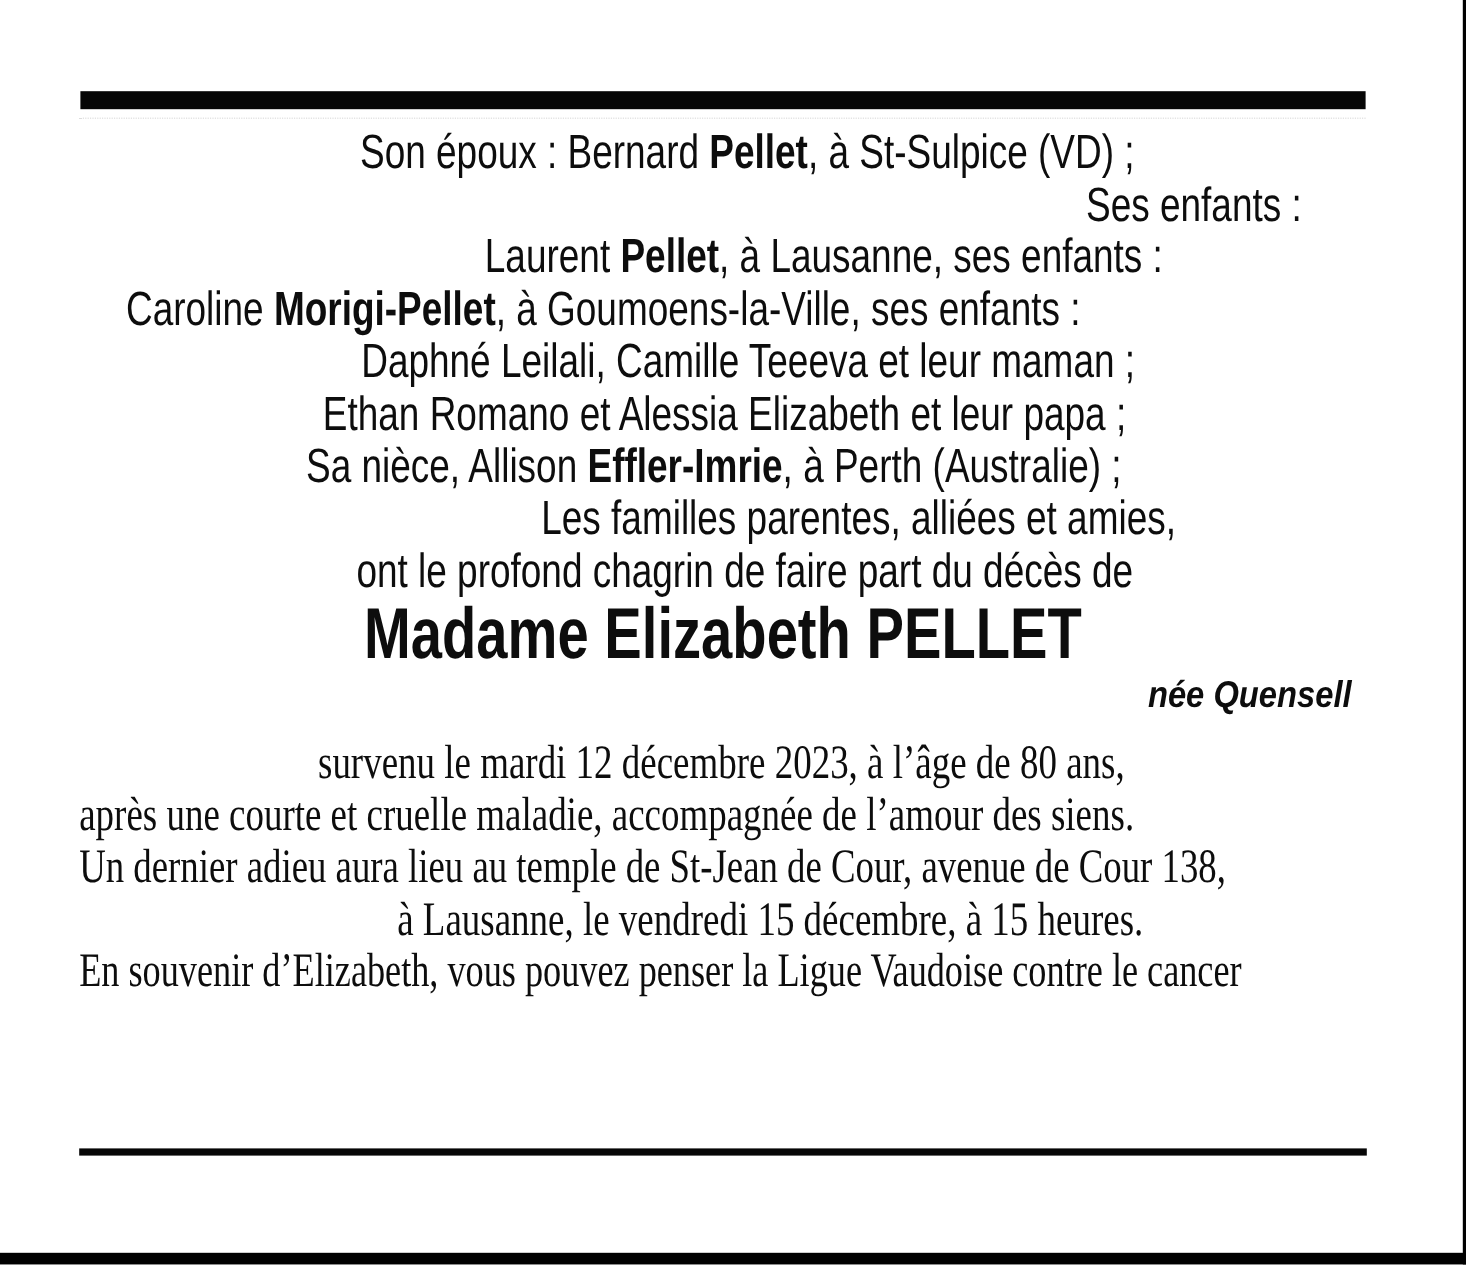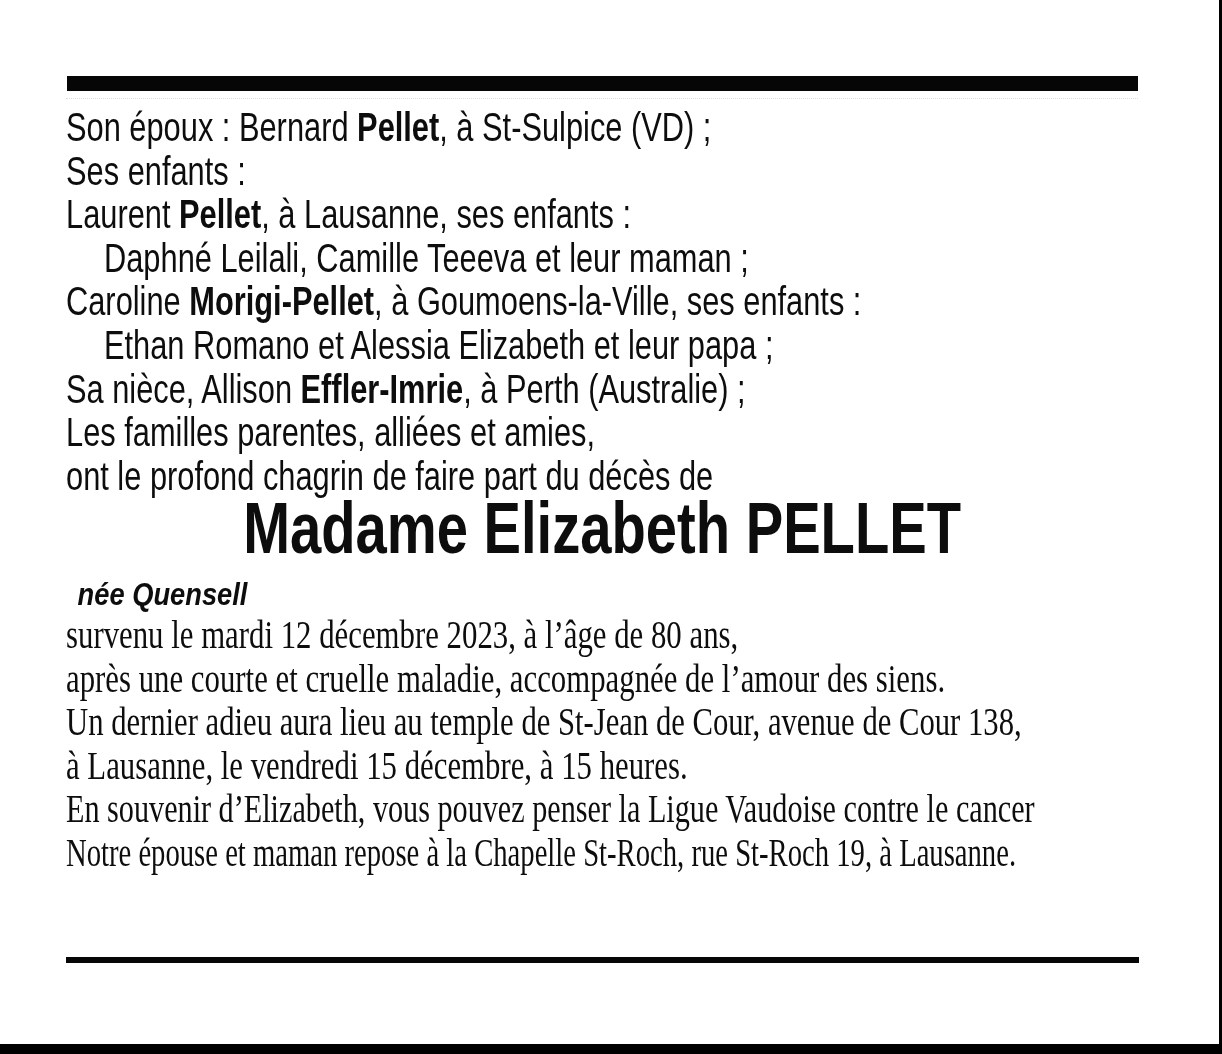--- a/index.html
+++ b/index.html
@@ -55,50 +55,50 @@
     position: absolute;
     left: 0; top: 613px;
     width: 100%;
     font-family: Liberation Serif, serif;
   }
   .line {
     height: 43.6px;
     line-height: 43.6px;
     font-size: 40px;
     white-space: nowrap;
+    text-align: right;
   }
   .line.indent {
     padding-left: 38px;
   }
   .fit {
     display: inline-block;
     white-space: nowrap;
   }
   .b { font-weight: bold; }
   .title {
     position: absolute;
     left: 0; top: 488px;
     width: 100%;
     text-align: center;
-    font-size: 72px;
+    font-size: 60px;
     line-height: 80px;
     font-weight: bold;
     white-space: nowrap;
   }
   .subtitle {
     position: absolute;
     left: 0; top: 562px;
     width: 100%;
-    text-align: left;
+    text-align: right;
     font-size: 31px;
     line-height: 34px;
     font-weight: bold;
     font-style: italic;
     white-space: nowrap;
-    margin-top: 16px;
   }
   .bottom-rule {
     position: absolute;
     left: 0; top: 957px;
     width: 1073px; height: 6px;
     background: #060606;
   }
 </style>
 </head>
 <body>
@@ -109,41 +109,40 @@
   <div class="page-bottom-border"></div>
 
   <div class="notice">
     <div class="top-rule"></div>
     <div class="hairline"></div>
 
     <div class="family">
         <div class="line"><span class="fit" style="transform-origin: left center; transform: scaleX(0.77);"><span>Son époux : Bernard </span><span class="b">Pellet</span><span>, à St-Sulpice (VD) ;</span></span></div>
         <div class="line"><span class="fit" style="transform-origin: left center; transform: scaleX(0.77);"><span>Ses enfants :</span></span></div>
         <div class="line"><span class="fit" style="transform-origin: left center; transform: scaleX(0.77);"><span>Laurent </span><span class="b">Pellet</span><span>, à Lausanne, ses enfants :</span></span></div>
+        <div class="line"><span class="fit" style="transform-origin: left center; transform: scaleX(0.77);"><span>Caroline </span><span class="b">Morigi-Pellet</span><span>, à Goumoens-la-Ville, ses enfants :</span></span></div>
         <div class="line indent"><span class="fit" style="transform-origin: left center; transform: scaleX(0.77);"><span>Daphné Leilali, Camille Teeeva et leur maman ;</span></span></div>
-        <div class="line"><span class="fit" style="transform-origin: left center; transform: scaleX(0.77);"><span>Caroline </span><span class="b">Morigi-Pellet</span><span>, à Goumoens-la-Ville, ses enfants :</span></span></div>
         <div class="line indent"><span class="fit" style="transform-origin: left center; transform: scaleX(0.77);"><span>Ethan Romano et Alessia Elizabeth et leur papa ;</span></span></div>
         <div class="line"><span class="fit" style="transform-origin: left center; transform: scaleX(0.77);"><span>Sa nièce, Allison </span><span class="b">Effler-Imrie</span><span>, à Perth (Australie) ;</span></span></div>
         <div class="line"><span class="fit" style="transform-origin: left center; transform: scaleX(0.77);"><span>Les familles parentes, alliées et amies,</span></span></div>
         <div class="line"><span class="fit" style="transform-origin: left center; transform: scaleX(0.77);"><span>ont le profond chagrin de faire part du décès de</span></span></div>
       </div>
 
     <div class="title">
       <span class="fit" style="transform-origin: center center; transform: scaleX(0.78);">Madame Elizabeth PELLET</span>
     </div>
 
     <div class="subtitle">
       <span class="fit" style="transform-origin: center center; transform: scaleX(0.88);">née Quensell</span>
     </div>
 
     <div class="details">
         <div class="line"><span class="fit" style="transform-origin: left center; transform: scaleX(0.77);"><span>survenu le mardi 12 décembre 2023, à l’âge de 80 ans,</span></span></div>
         <div class="line"><span class="fit" style="transform-origin: left center; transform: scaleX(0.77);"><span>après une courte et cruelle maladie, accompagnée de l’amour des siens.</span></span></div>
         <div class="line"><span class="fit" style="transform-origin: left center; transform: scaleX(0.766424);"><span>Un dernier adieu aura lieu au temple de St-Jean de Cour, avenue de Cour 138,</span></span></div>
         <div class="line"><span class="fit" style="transform-origin: left center; transform: scaleX(0.77);"><span>à Lausanne, le vendredi 15 décembre, à 15 heures.</span></span></div>
         <div class="line"><span class="fit" style="transform-origin: left center; transform: scaleX(0.754855);"><span>En souvenir d’Elizabeth, vous pouvez penser la Ligue Vaudoise contre le cancer</span></span></div>
-        <div class="line"><span class="fit" style="transform-origin: left center; transform: scaleX(0.716368);"><span>Notre épouse et maman repose à la Chapelle St-Roch, rue St-Roch 19, à Lausanne.</span></span></div>
       </div>
 
     <div class="bottom-rule"></div>
   </div>
 
 </div>
 
 </body></html>

